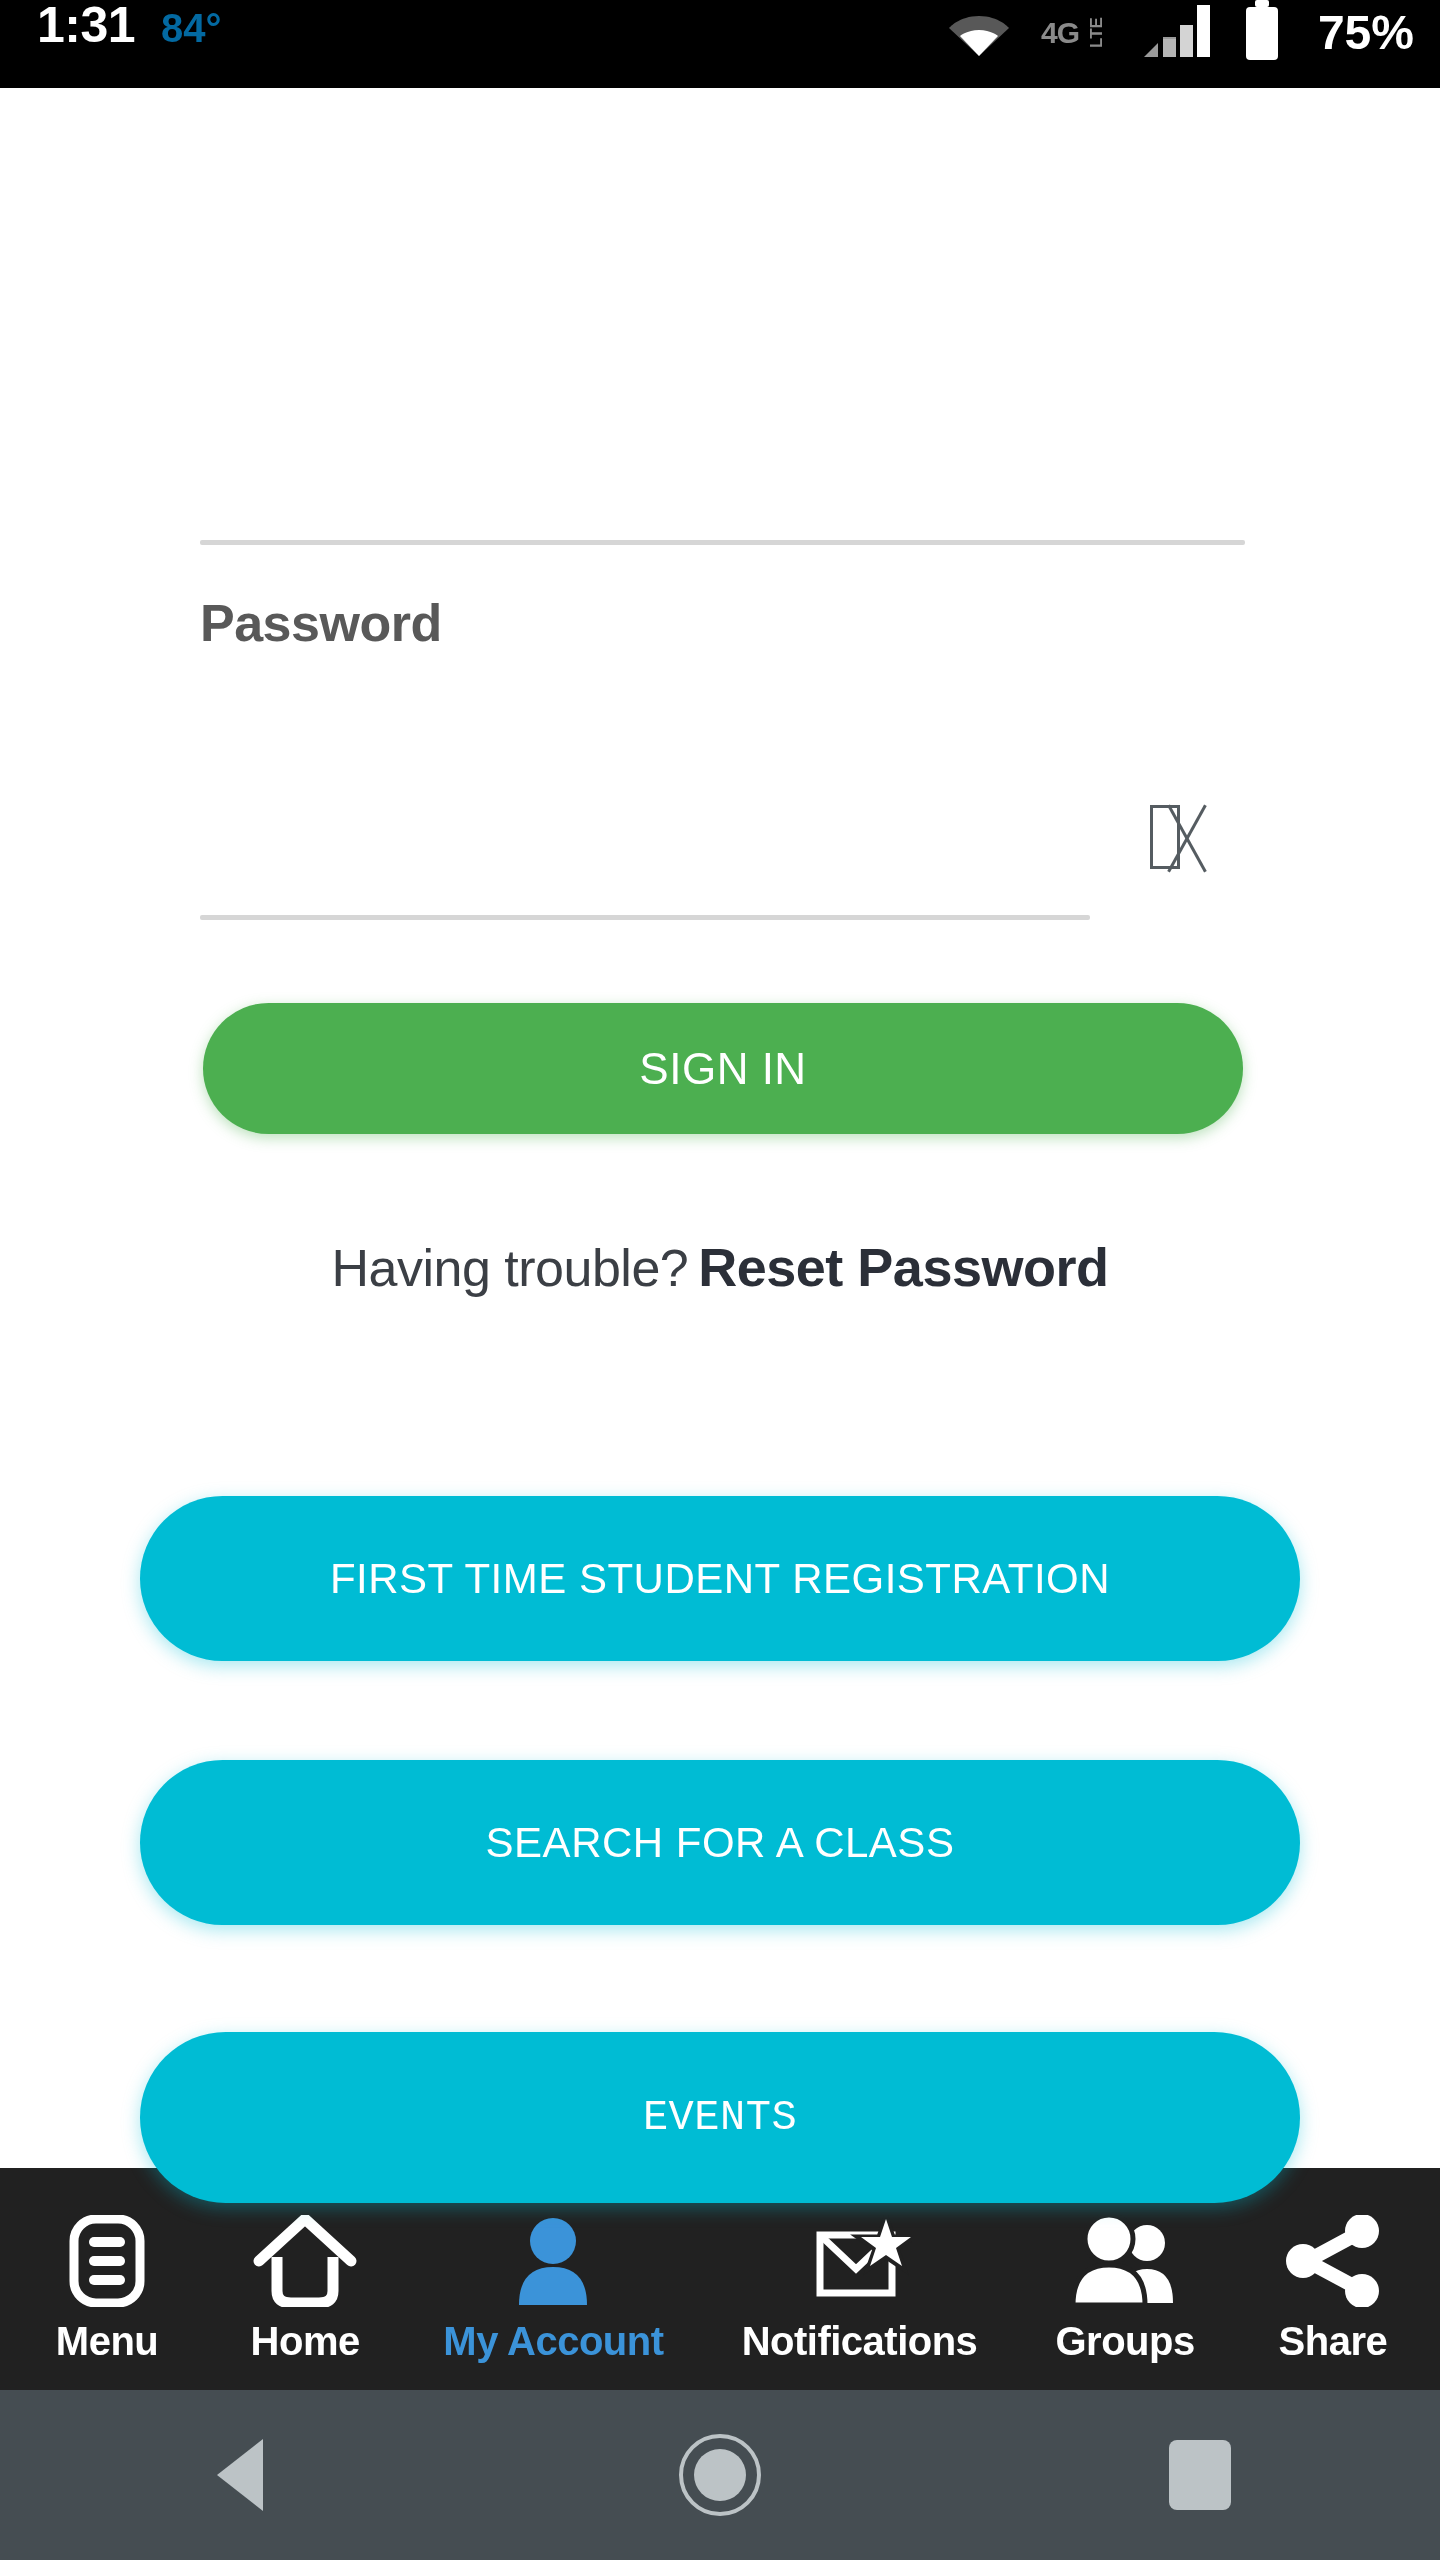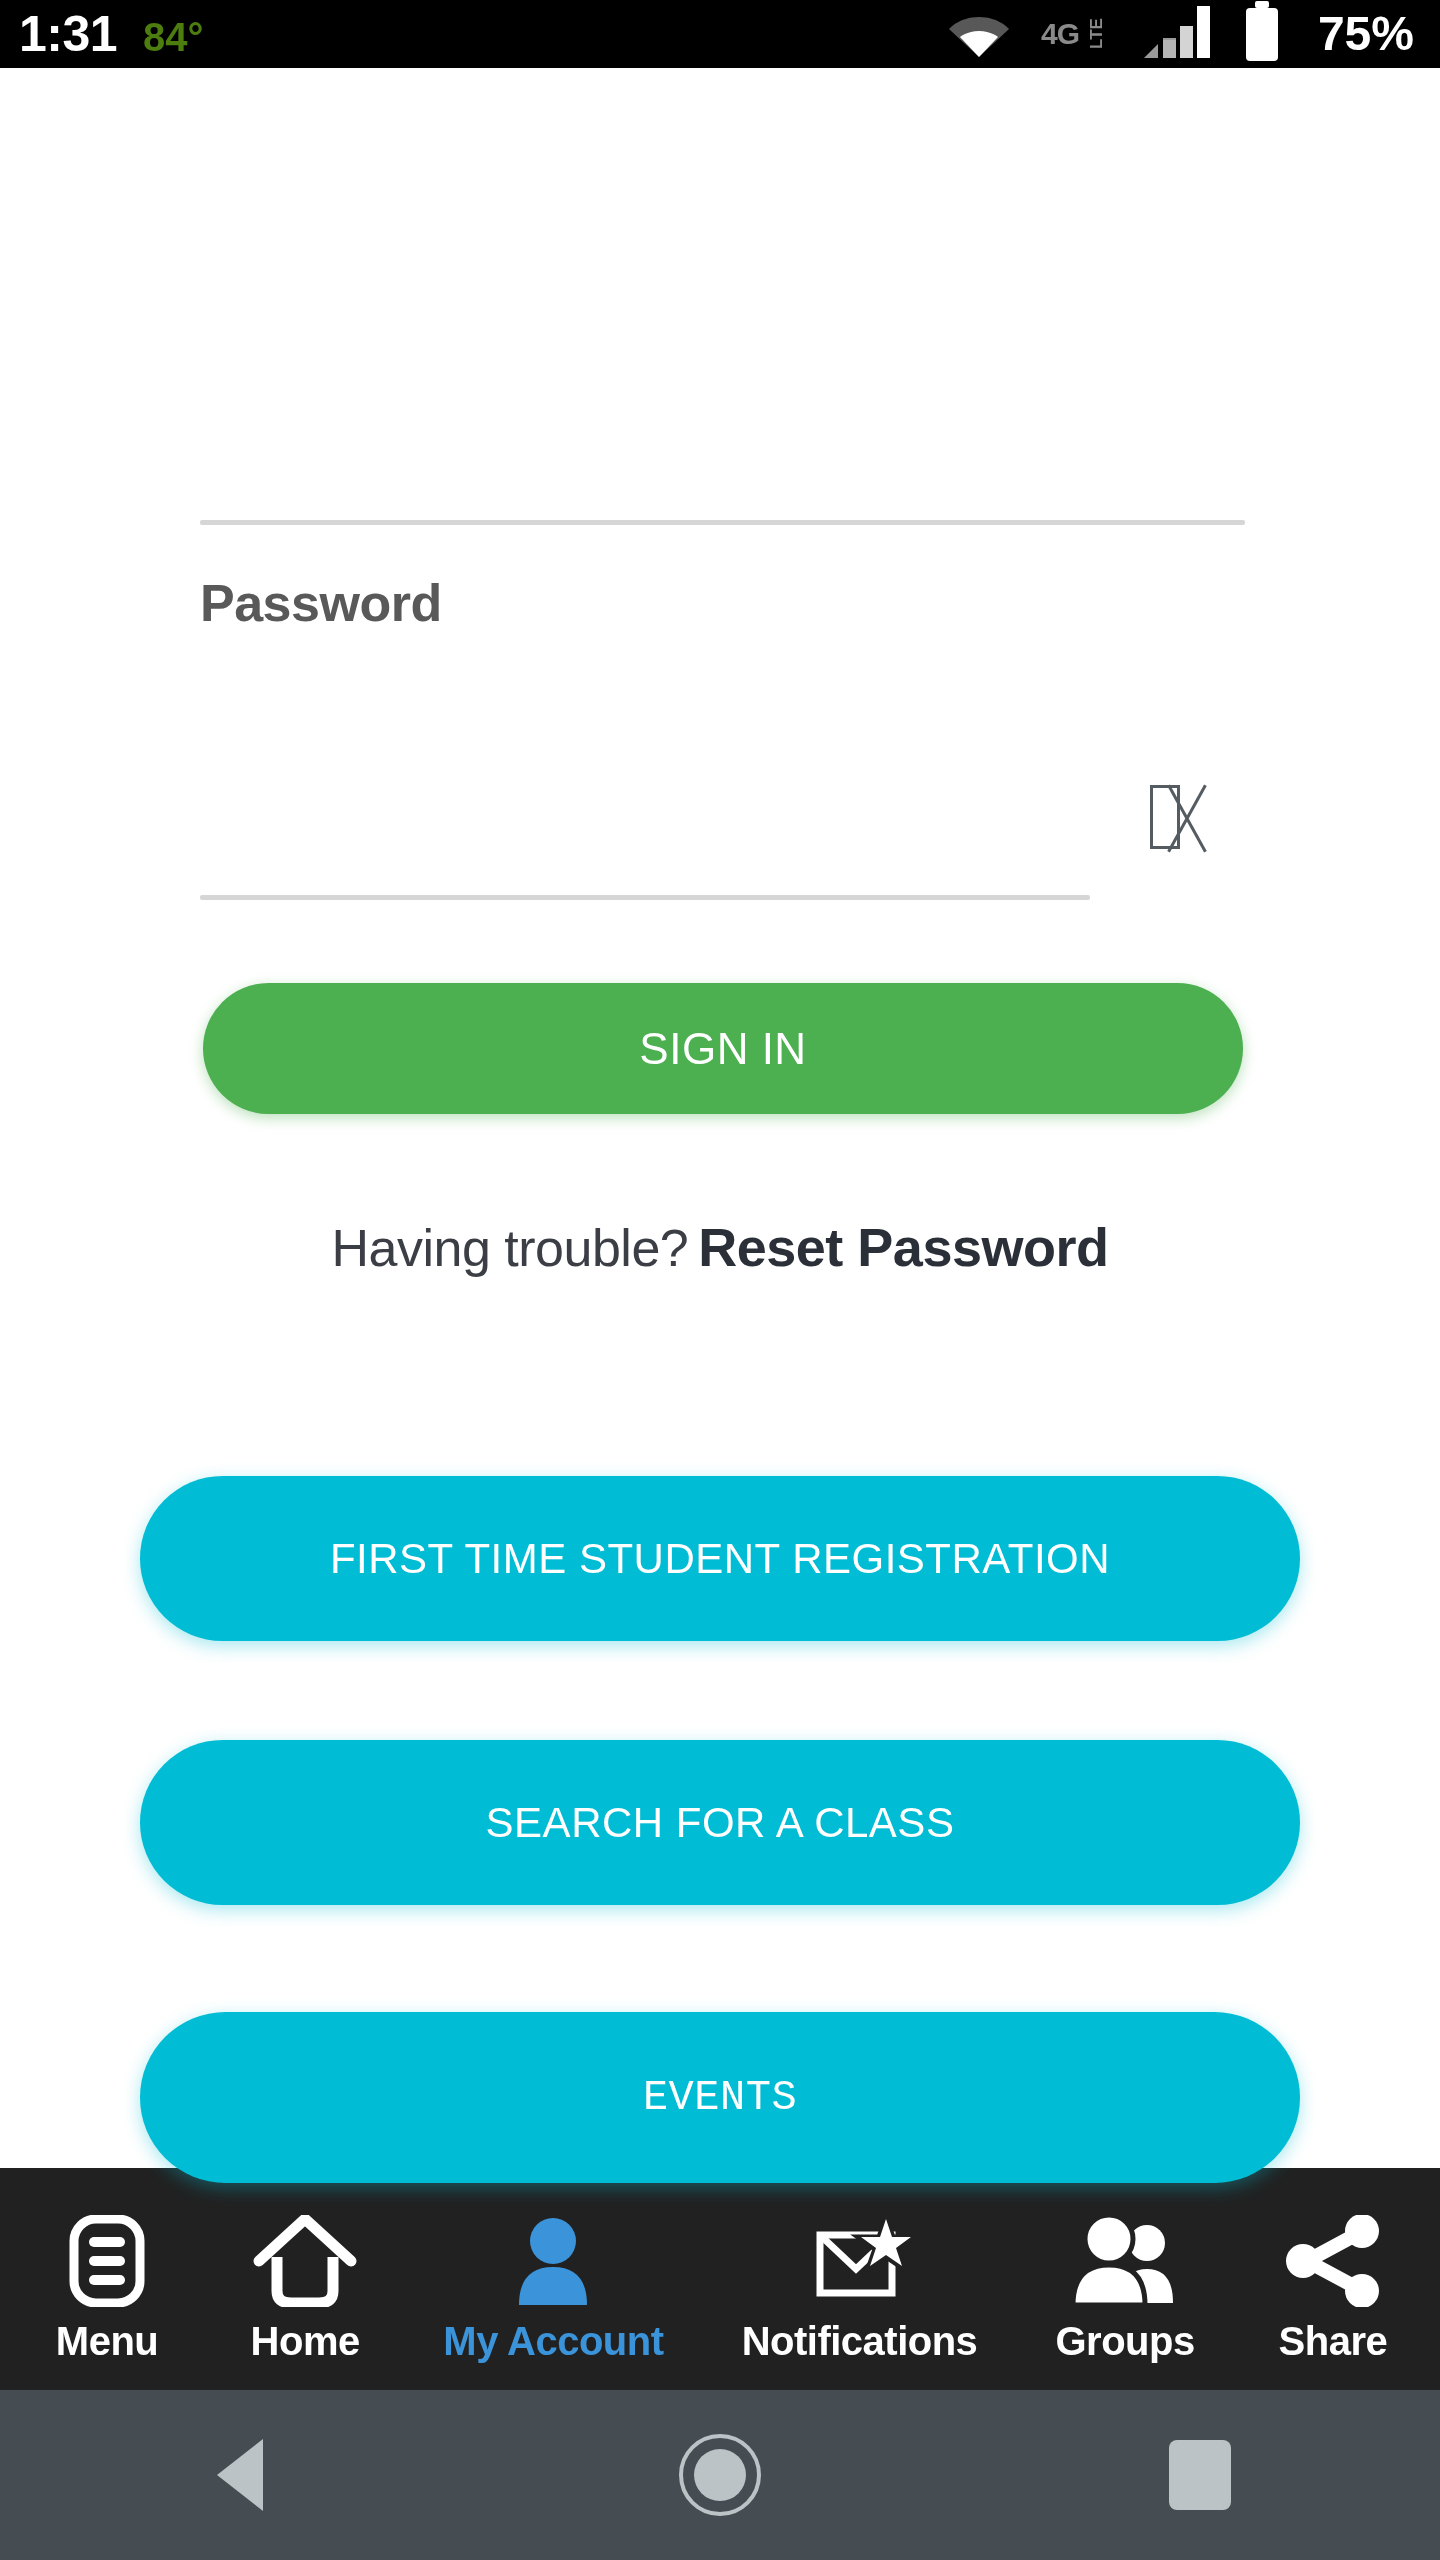--- a/index.html
+++ b/index.html
@@ -16,41 +16,41 @@
     position: relative;
     width: 1440px;
     height: 2560px;
     background: #ffffff;
     display: flex;
     flex-direction: column;
   }
 
   
   .status-bar {
-    height: 68px;
+    height: 88px;
     background: #000000;
     display: flex;
-    align-items: center;
-    padding: 0 26px 0 19px;
+    align-items: flex-start;
+    padding: 0 26px 0 37px;
     flex: 0 0 auto;
   }
   .status-left {
     display: flex;
     align-items: baseline;
     gap: 26px;
   }
   .status-time {
     color: #ffffff;
     font-size: 50px;
     font-weight: 700;
     letter-spacing: -0.5px;
     line-height: 1;
   }
   .status-temp {
-    color: #4d7c0f;
+    color: #0369a1;
     font-size: 40px;
     font-weight: 700;
     line-height: 1;
   }
   .status-spacer { flex: 1 1 auto; }
   .status-right {
     display: flex;
     align-items: center;
     gap: 30px;
   }

